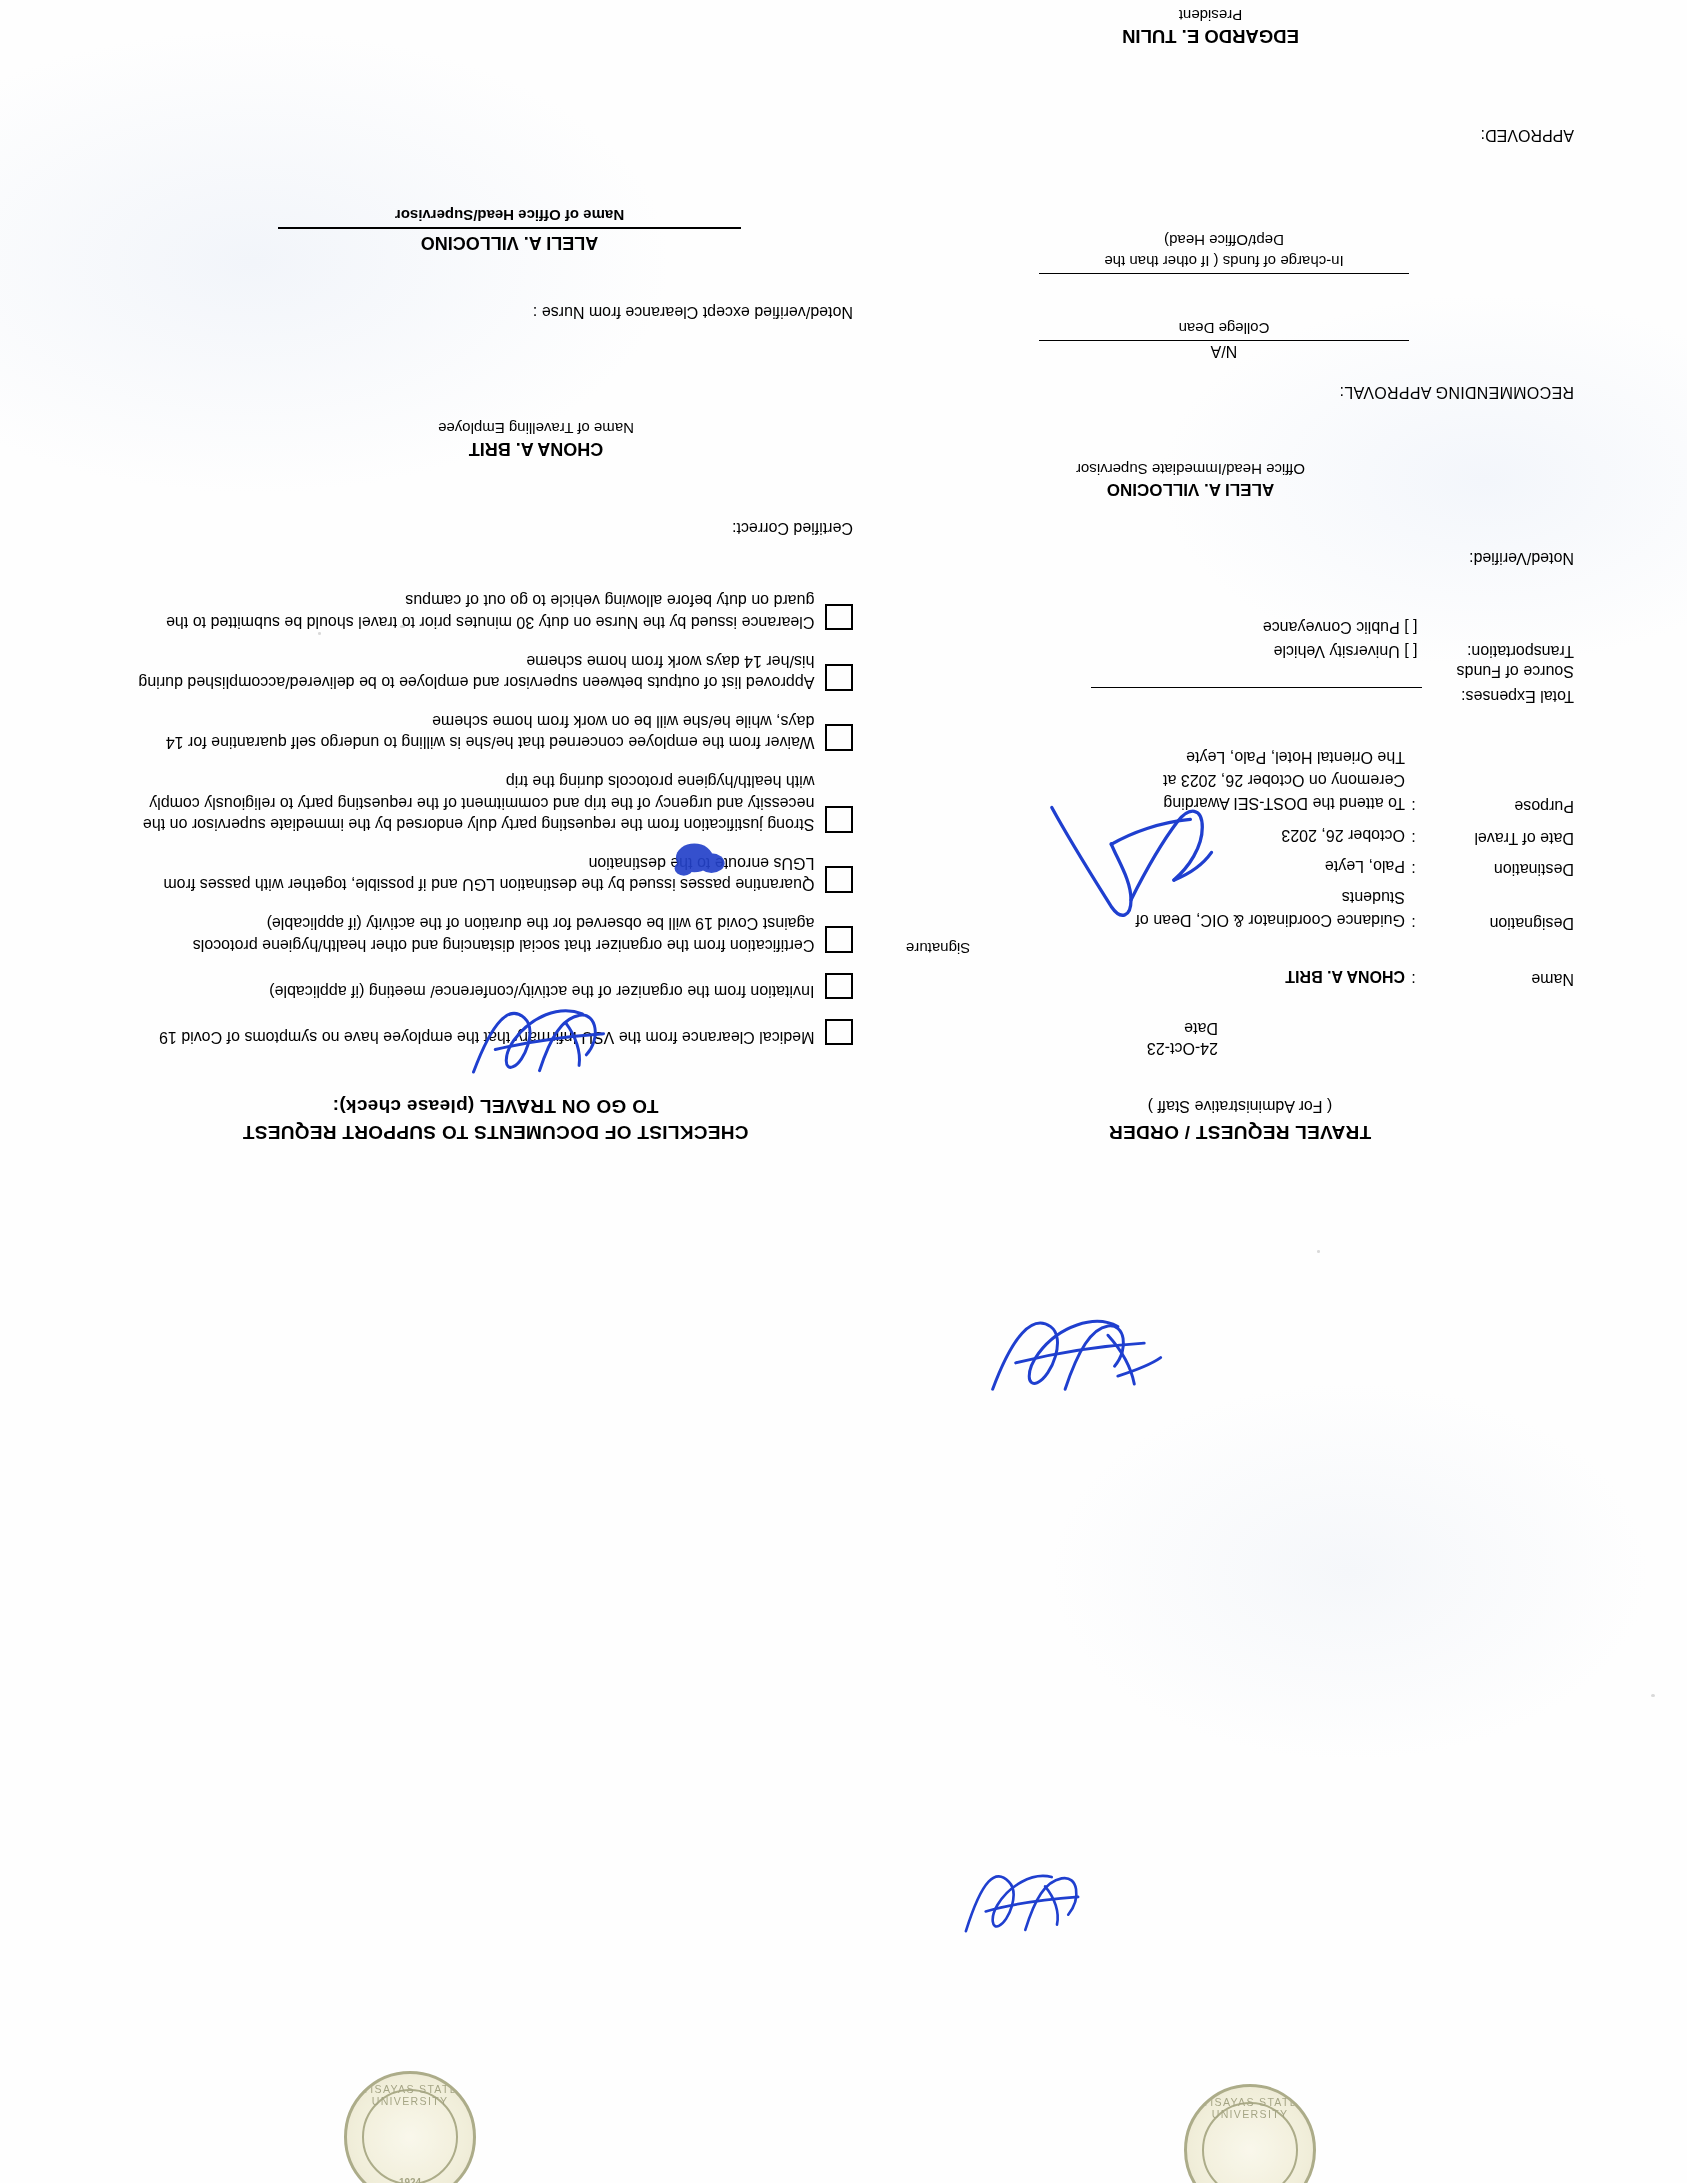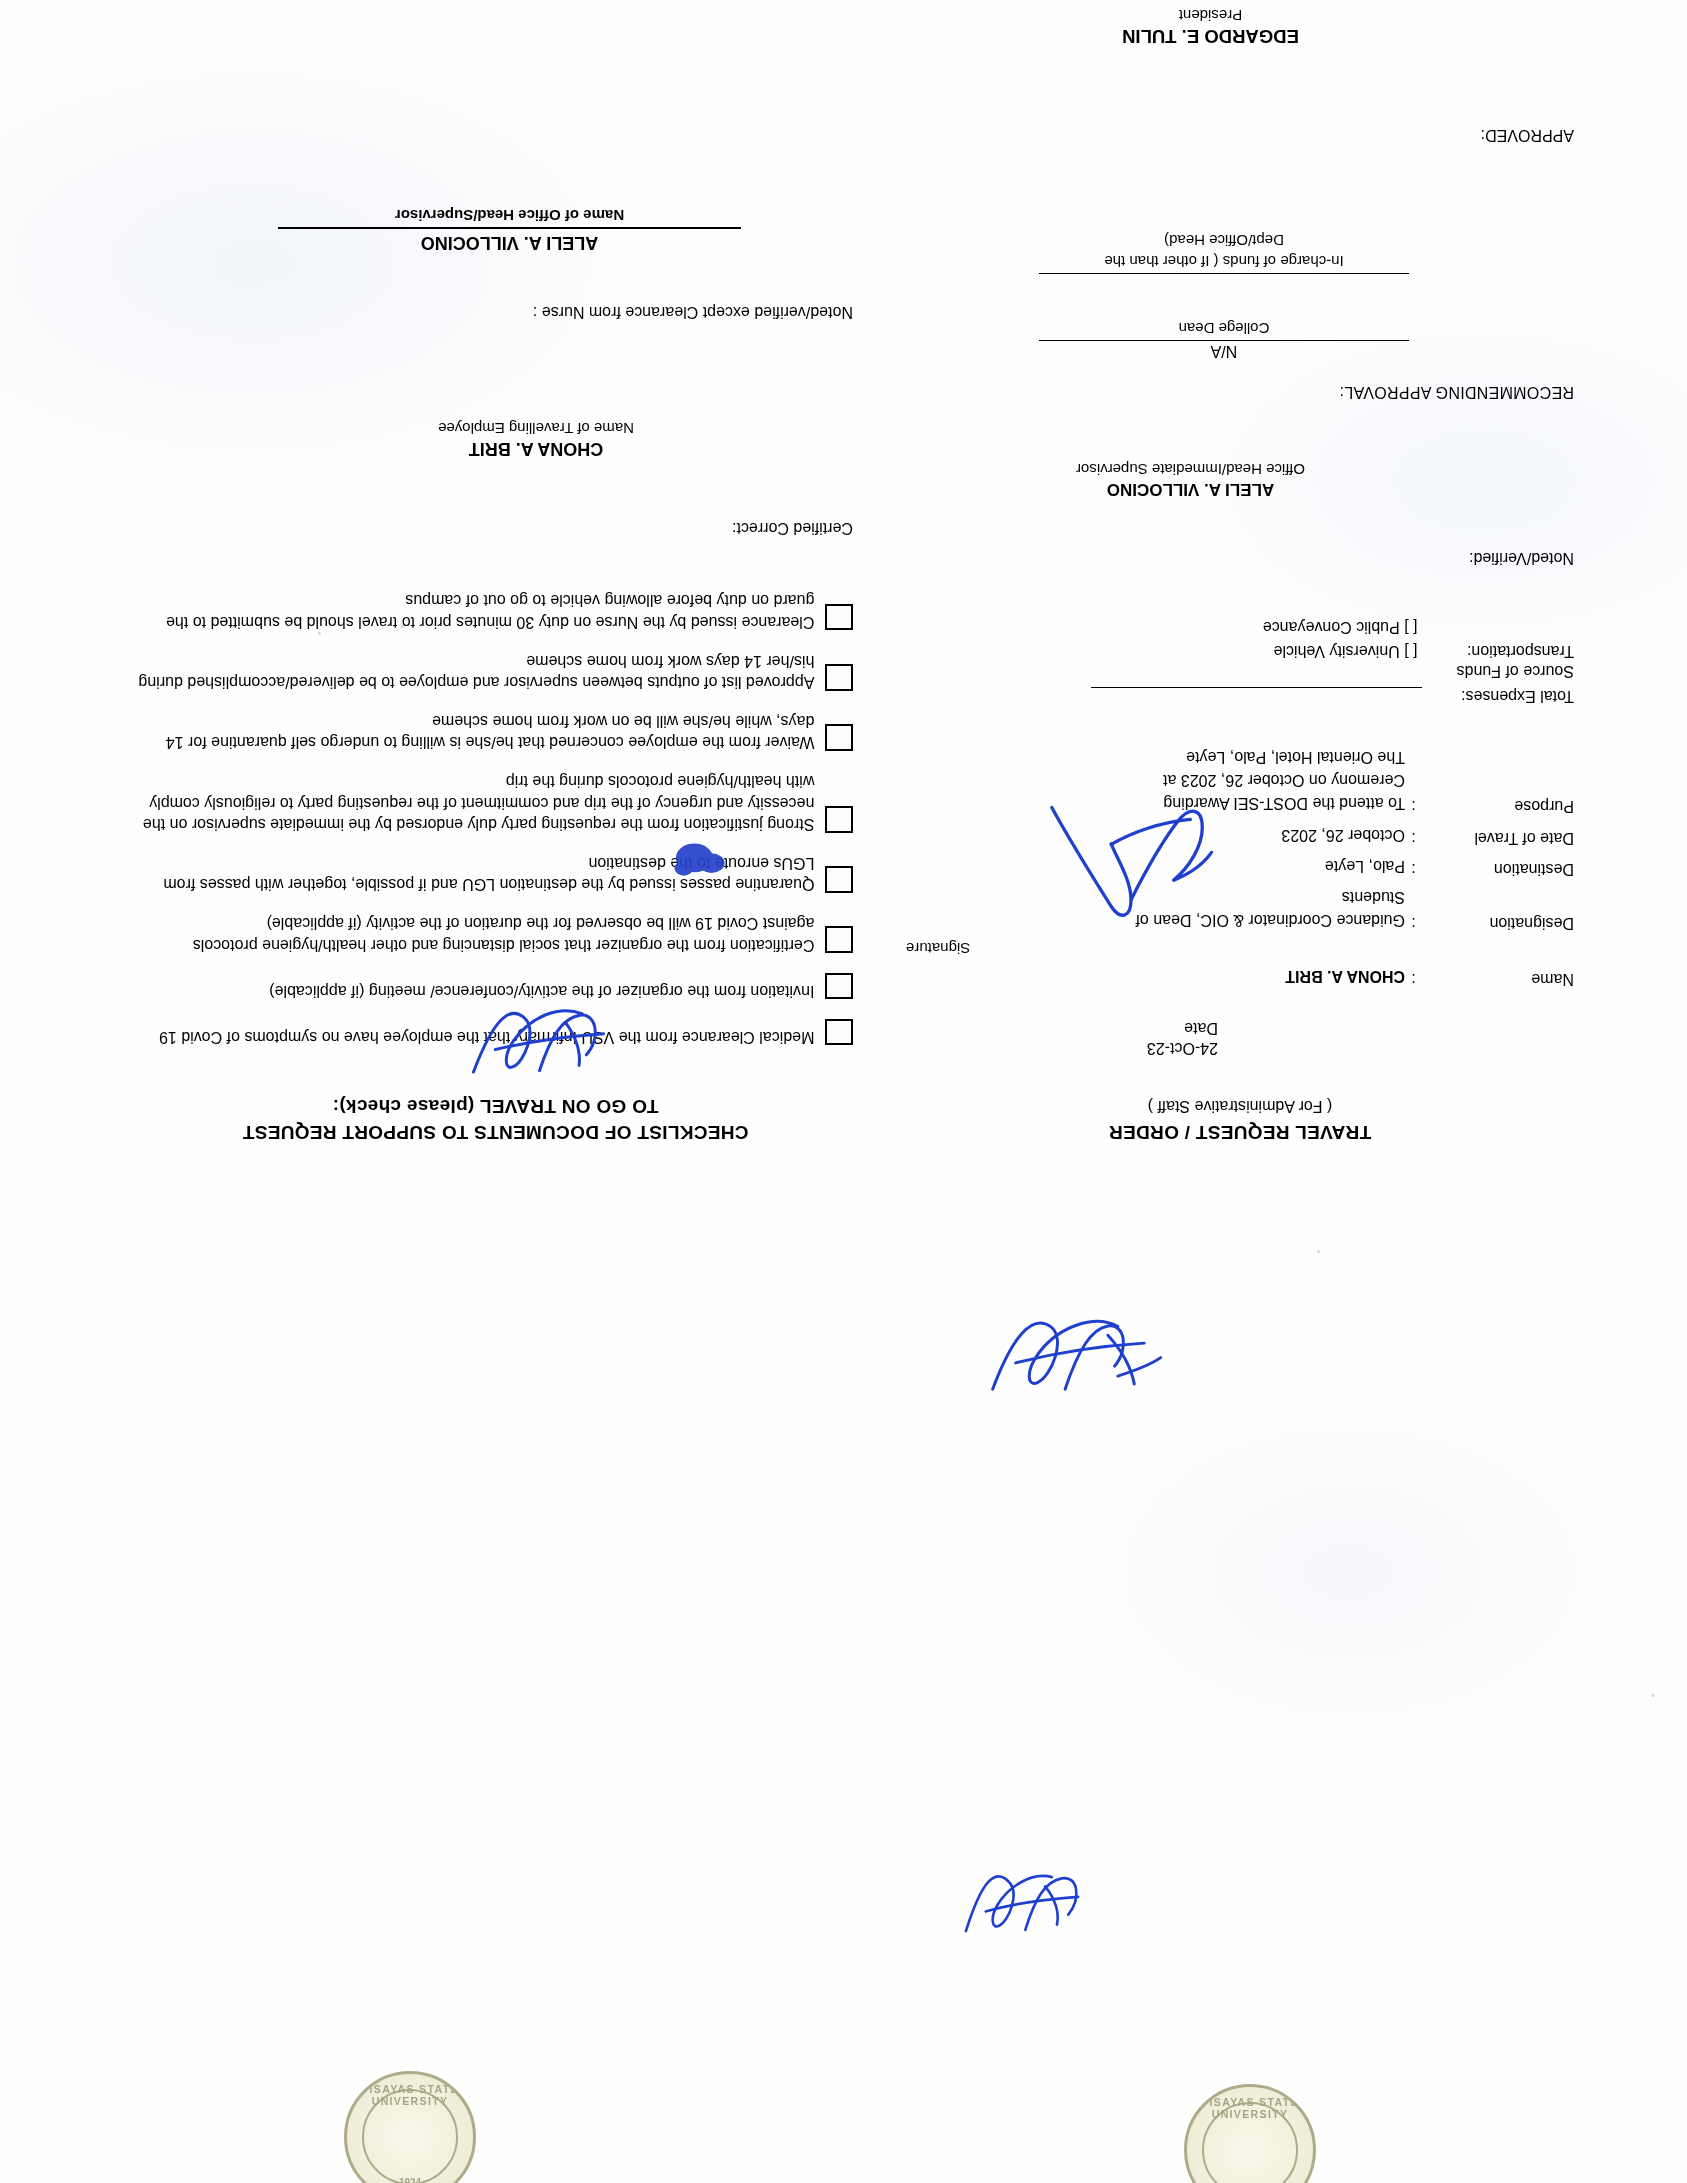--- a/index.html
+++ b/index.html
@@ -251,21 +251,21 @@
     position: absolute;
     left: 14.6px; top: 14.6px; right: 14.6px; bottom: 14.6px;
     border-radius: 50%;
     border: 2px solid #6a6a2a;
   }
   .seal .txt {
     position: absolute;
     left: 0; right: 0; top: 9.3px;
     text-align: center;
     font-size: 10.6px;
-    font-weight: bold;
+    font-weight: normal;
     color: #5c5c22;
     letter-spacing: 1.3px;
   }
   .seal .yr {
     position: absolute;
     left: 0; right: 0; bottom: 12px;
     text-align: center;
     font-size: 10px;
     color: #5c5c22;
     font-weight: bold;

